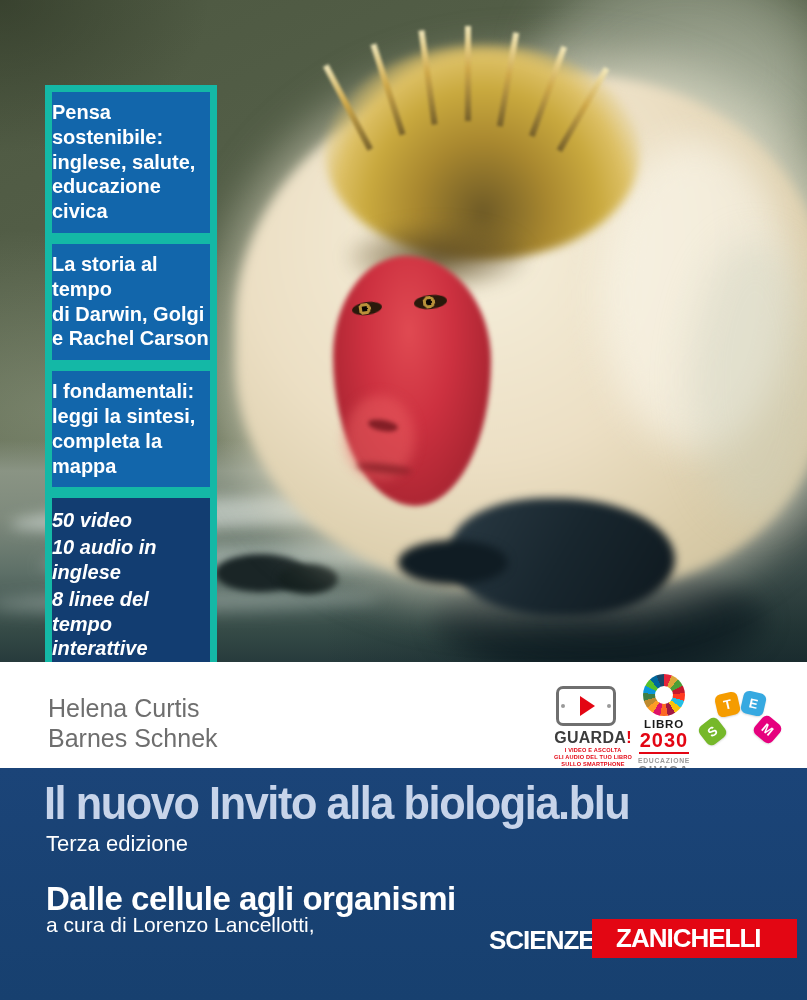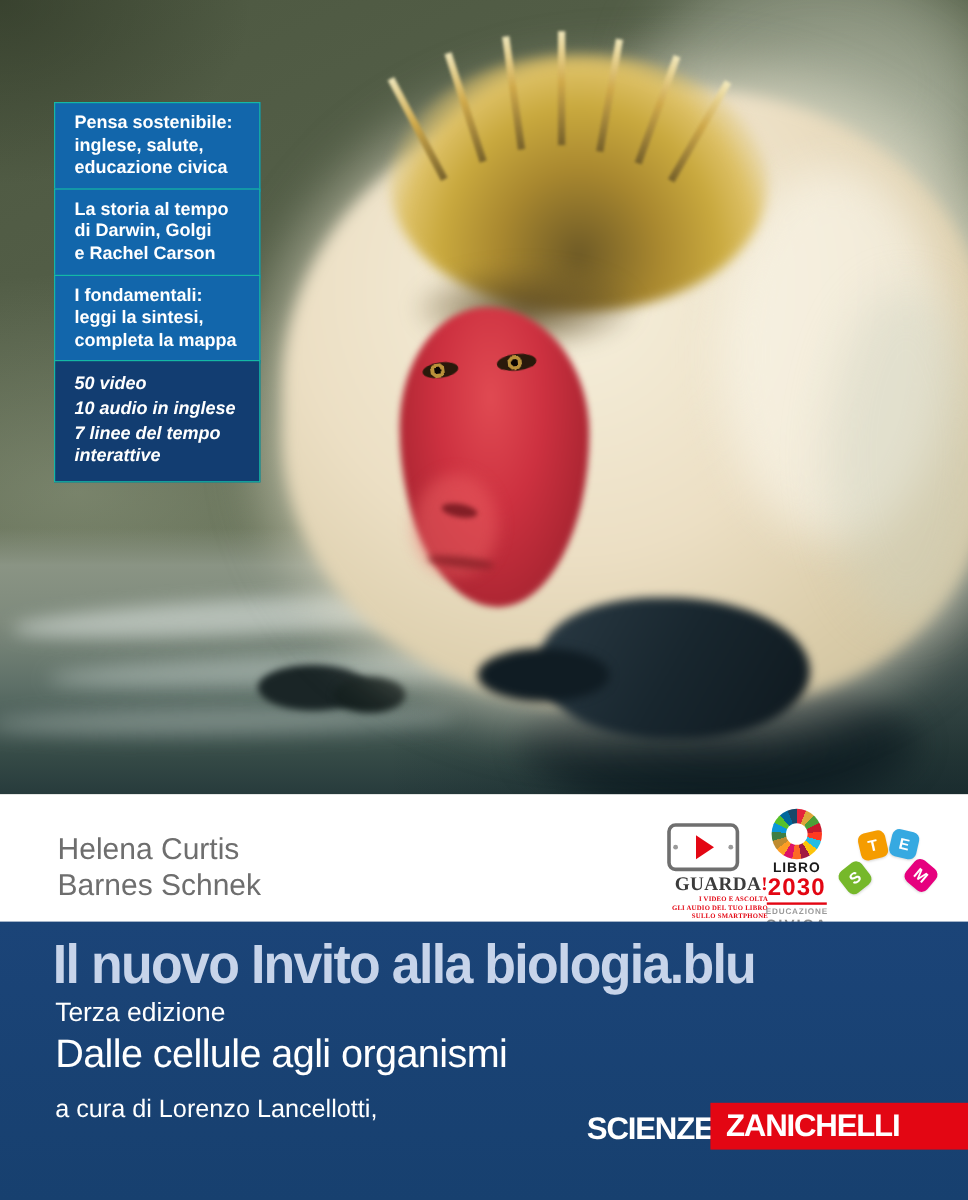--- a/index.html
+++ b/index.html
@@ -53,33 +53,33 @@
     background:radial-gradient(circle at 42% 50%, #0a0603 0 3px, #b9913a 3px 6px, #2a190b 6px);}
   .eye-r{left:414px;top:295px;width:33px;height:14px;transform:rotate(-6deg);
     background:radial-gradient(circle at 45% 50%, #0a0603 0 3px, #b9913a 3px 6px, #2a190b 6px);}
   .m-nose{position:absolute;left:368px;top:420px;width:30px;height:11px;background:rgba(122,26,33,.9);border-radius:50%;filter:blur(2px);transform:rotate(10deg);}
   .m-mouth{position:absolute;left:356px;top:464px;width:56px;height:9px;background:rgba(130,30,36,.75);border-radius:50%;filter:blur(3px);transform:rotate(6deg);}
   .m-arm{position:absolute;left:450px;top:498px;width:225px;height:118px;border-radius:45% 55% 50% 50%;
     background:linear-gradient(120deg,#2a3a44 0%,#18262e 50%,#0e181e 100%);filter:blur(4px);}
   .m-hand{position:absolute;left:398px;top:540px;width:110px;height:45px;background:#101c23;border-radius:50%;filter:blur(4px);}
   
   .features{position:absolute;left:45px;top:85px;width:172px;}
-  .fbox{border:1px solid #14b8a6;background:#1266ab;color:#fff;font-weight:bold;
-    font-size:15px;line-height:1.24;padding:8px 16px 9px;margin-top:-3px;}
+  .fbox{border:7px solid #14b8a6;background:#1266ab;color:#fff;font-weight:bold;
+    font-size:20px;line-height:1.24;padding:8px 0 9px;margin-top:-3px;}
   .fbox:first-child{margin-top:0;}
   .fbox.dark{background:#123d71;}
   .fbox .fline{display:block;}
   .fbox.dark .fline{margin:2px 0;font-style:italic;}
   
   .strip{position:absolute;left:0;top:662px;width:807px;height:106px;background:#fff;}
   .authors{position:absolute;top:31px;color:#6e6e6e;font-size:25px;line-height:30px;}
   .auth-c1{left:48px;}
   .auth-c2{left:272px;}
   
-  .guarda{position:absolute;left:546px;top:24px;width:94px;text-align:right;font-family:Liberation Serif, serif;}
+  .guarda{position:absolute;left:546px;top:24px;width:94px;text-align:center;}
   .phone{width:54px;height:34px;border:3px solid #6f6f6f;border-radius:7px;background:#fff;position:relative;margin:0 0 3px 10px;}
   .phone-dot{position:absolute;width:4px;height:4px;border-radius:50%;background:#9a9a9a;top:15px;}
   .pd-l{left:2px;} .pd-r{right:2px;}
   .play-tri{position:absolute;left:21px;top:7px;width:0;height:0;
     border-left:15px solid #e30613;border-top:10px solid transparent;border-bottom:10px solid transparent;}
   .guarda-title{font-size:16px;font-weight:800;color:#3c3c3c;letter-spacing:.3px;}
   .guarda-title .bang{color:#e30613;}
   .guarda-sub{font-size:5.6px;font-weight:bold;color:#e30613;line-height:7px;letter-spacing:.2px;text-transform:uppercase;}
   
   .agenda{position:absolute;left:631px;top:12px;width:66px;text-align:center;}
@@ -98,24 +98,24 @@
   .st-0{left:1px;top:33px;transform:rotate(-38deg);}
   .st-1{left:16px;top:6px;transform:rotate(-13deg);}
   .st-2{left:42px;top:5px;transform:rotate(13deg);}
   .st-3{left:56px;top:31px;transform:rotate(40deg);}
   
   .titlebar{position:absolute;left:0;top:768px;width:807px;height:232px;
     background:linear-gradient(#1b4478,#17406f);color:#fff;}
   .series-title{position:absolute;left:44px;top:8px;font-size:46px;font-weight:bold;color:#c7d4ea;
     letter-spacing:-1.5px;transform:scaleX(.94);transform-origin:left center;white-space:nowrap;}
   .edition{position:absolute;left:46px;top:63px;font-size:22px;}
-  .volume-title{position:absolute;left:46px;top:91px;font-size:33px;font-weight:normal;letter-spacing:-.5px;white-space:nowrap;}
+  .volume-title{position:absolute;left:46px;top:112px;font-size:33px;font-weight:bold;letter-spacing:-.5px;white-space:nowrap;}
   .curators{position:absolute;left:46px;top:143px;font-size:21px;line-height:27px;}
   .imprint{position:absolute;left:489px;top:157px;font-size:26px;font-weight:bold;letter-spacing:-1px;}
-  .pubbox{position:absolute;left:592px;top:151px;width:215px;height:39px;background:#e30613;}
+  .pubbox{position:absolute;left:592px;top:151px;width:194px;height:39px;background:#e30613;padding-left:11px;}
   .pubname{font-size:26px;font-weight:bold;letter-spacing:-1px;line-height:39px;padding-left:13px;color:#fff;}
 </style>
 </head>
 <body>
 
 <div class="cover">
 
   <div class="photo" title="Japanese macaque (snow monkey) with red face bathing in a steaming hot spring">
     <div class="p-bg"></div>
     <div class="p-mist mist-r"></div>
@@ -165,21 +165,21 @@
       <span class="fline">e Rachel Carson</span>
     </div>
     <div class="fbox">
       <span class="fline">I fondamentali:</span>
       <span class="fline">leggi la sintesi,</span>
       <span class="fline">completa la mappa</span>
     </div>
     <div class="fbox dark">
       <span class="fline">50 video</span>
       <span class="fline">10 audio in inglese</span>
-      <span class="fline">7 linee del tempo interattive</span>
+      <span class="fline">8 linee del tempo interattive</span>
     </div>
   </div>
 
   <div class="strip">
     <div class="authors auth-c1">
       <div>Helena Curtis</div>
       <div>Barnes Schnek</div>
     </div>
 
     <div class="guarda">

